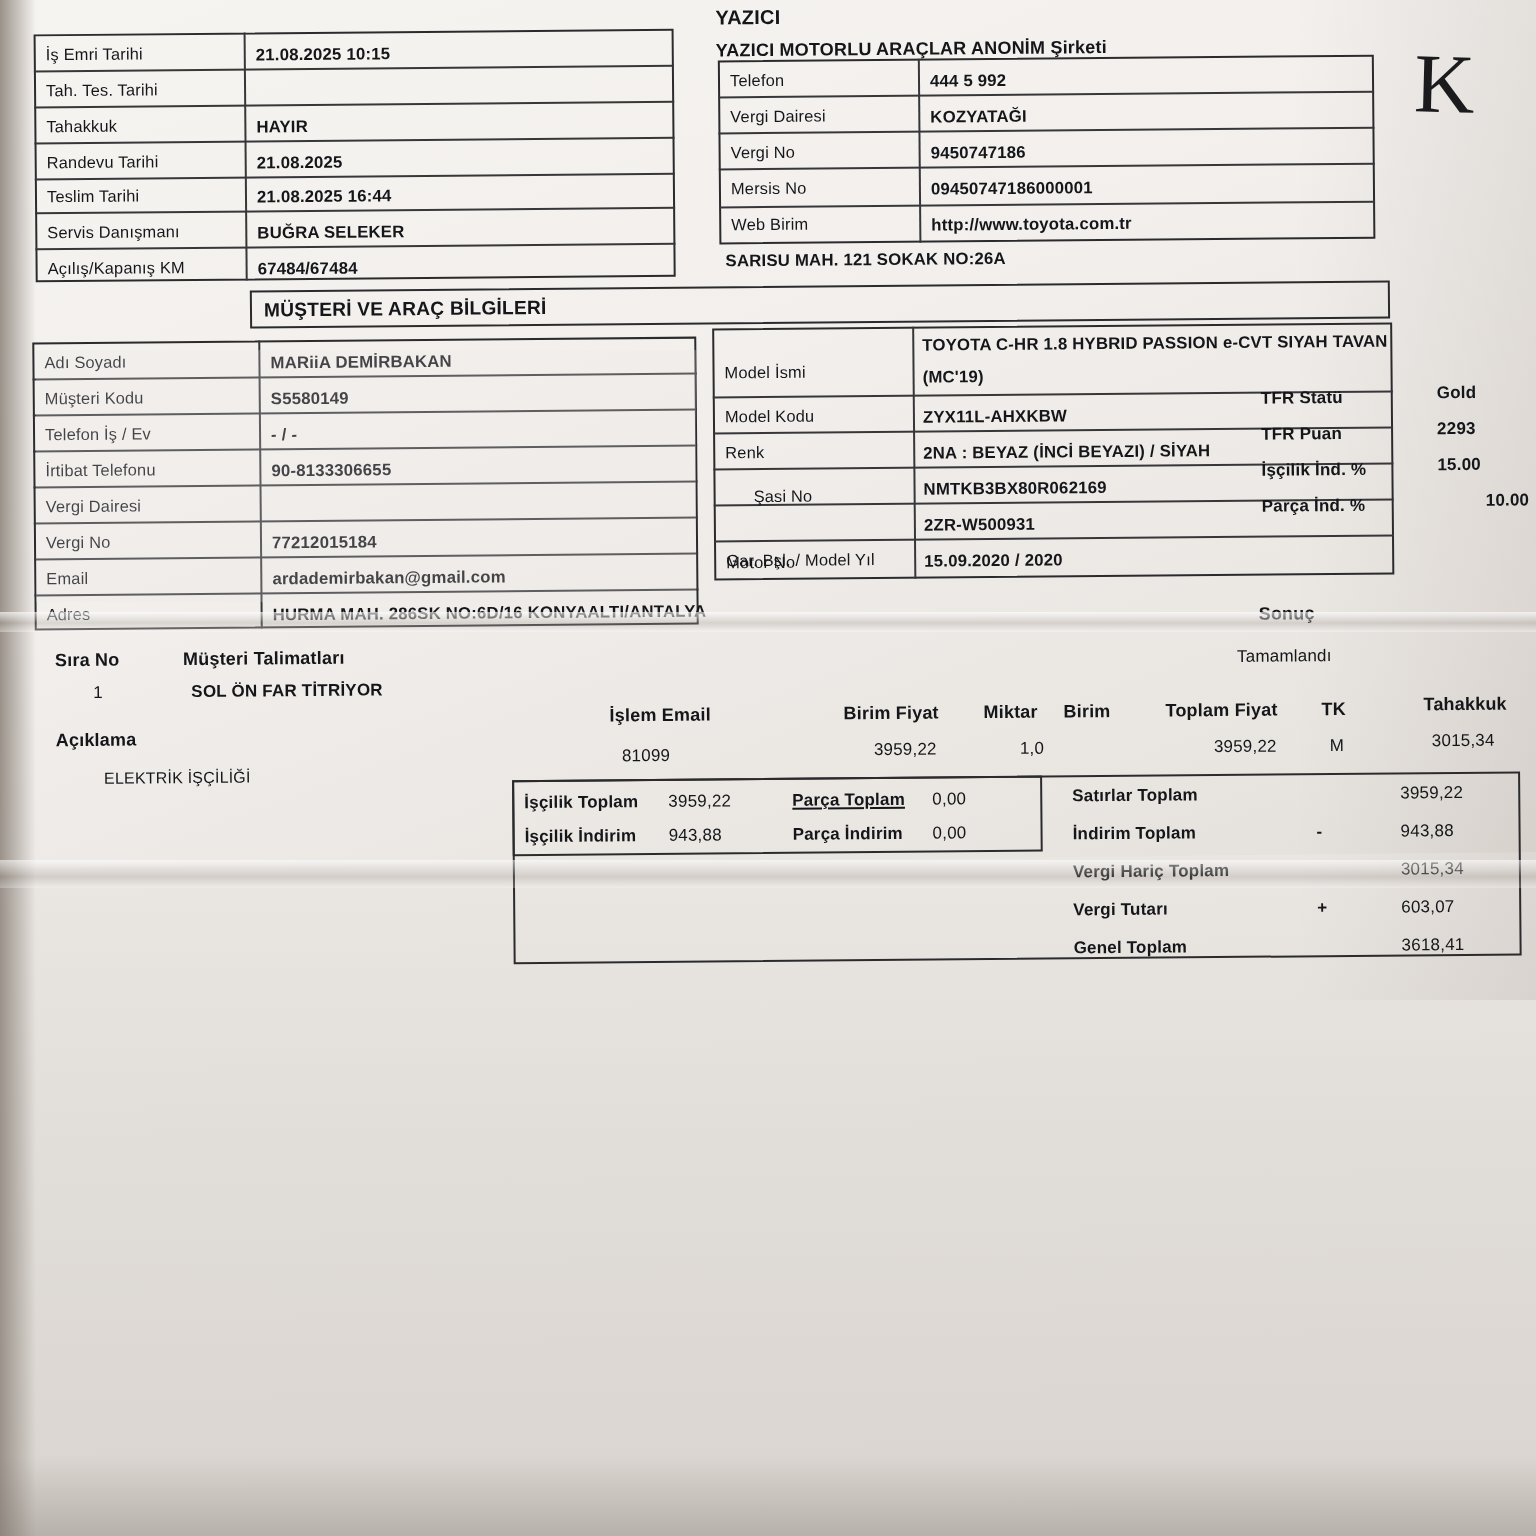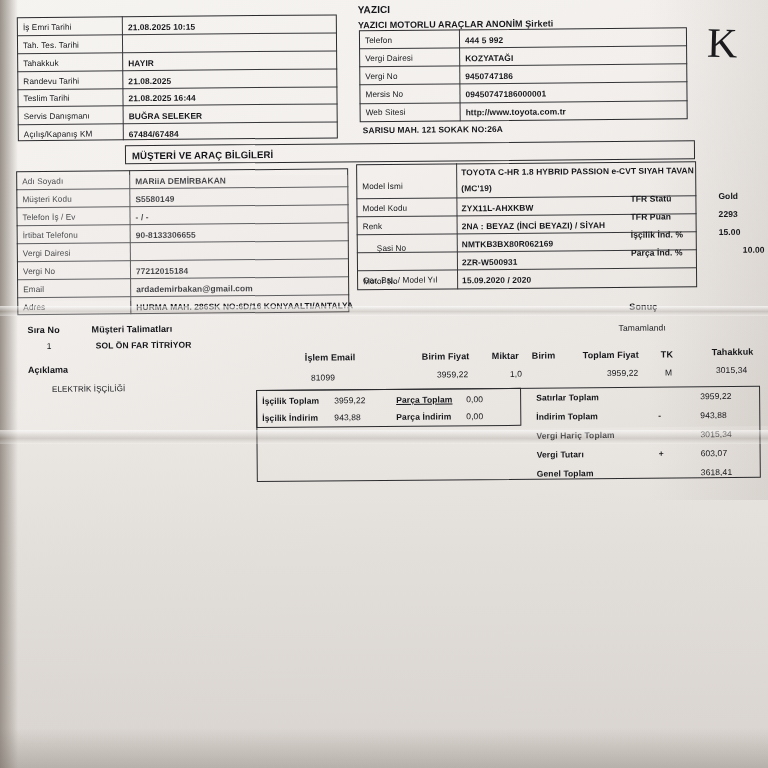--- a/index.html
+++ b/index.html
@@ -187,21 +187,21 @@
 
     <div class="t rowlabel" style="left:368px; top:54px;">Vergi Dairesi</div>
     <div class="t val" style="left:468px; top:54px;">KOZYATAĞI</div>
 
     <div class="t rowlabel" style="left:368px; top:72px;">Vergi No</div>
     <div class="t val" style="left:468px; top:72px;">9450747186</div>
 
     <div class="t rowlabel" style="left:368px; top:90px;">Mersis No</div>
     <div class="t val" style="left:468px; top:90px;">09450747186000001</div>
 
-    <div class="t rowlabel" style="left:368px; top:108px;">Web Sitesi</div>
+    <div class="t rowlabel" style="left:368px; top:108px;">Web Birim</div>
     <div class="t val" style="left:468px; top:108px;">http://www.toyota.com.tr</div>
 
     <div class="t b" style="left:365px; top:125px; font-size:8.4px;">SARISU MAH. 121 SOKAK NO:26A</div>
 
     <div class="bigK">K</div>
 
     <div class="box" style="left:127px; top:143px; width:570px; height:19px;"></div>
     <div class="t b" style="left:134px; top:148px; font-size:9.6px;">MÜŞTERİ VE ARAÇ BİLGİLERİ</div>
 
     <div class="box" style="left:18px; top:168px; width:332px; height:144px;"></div>

